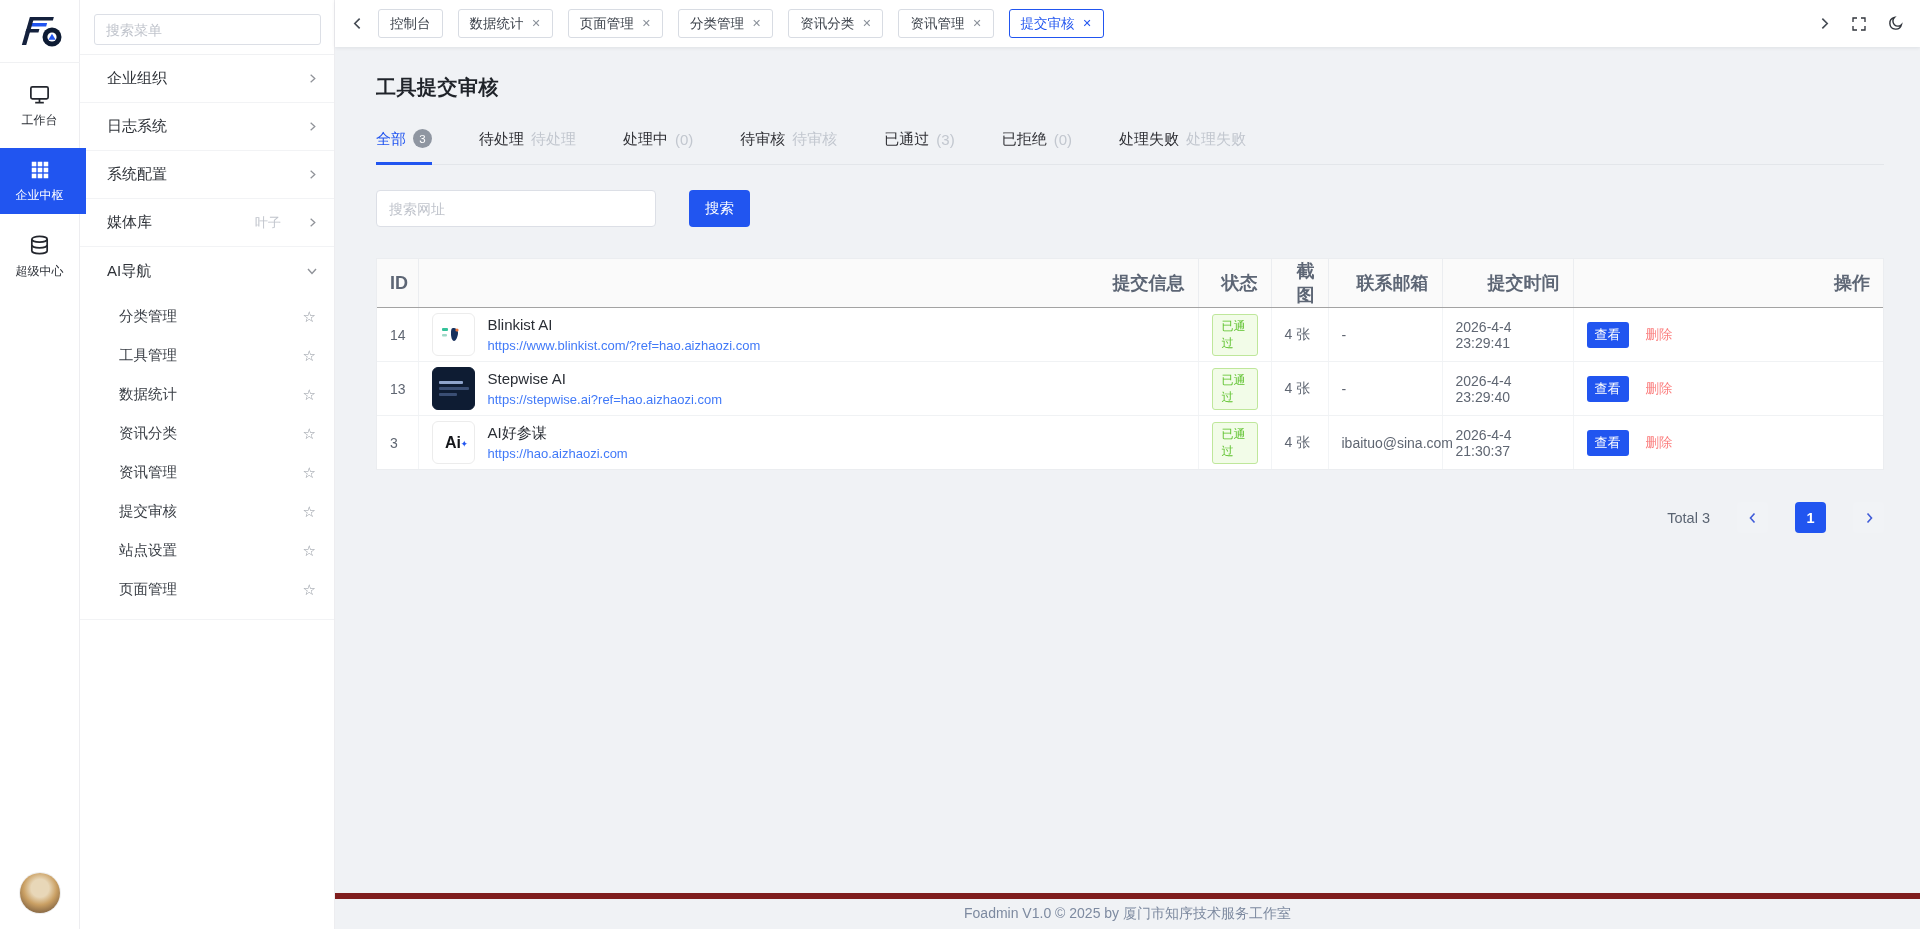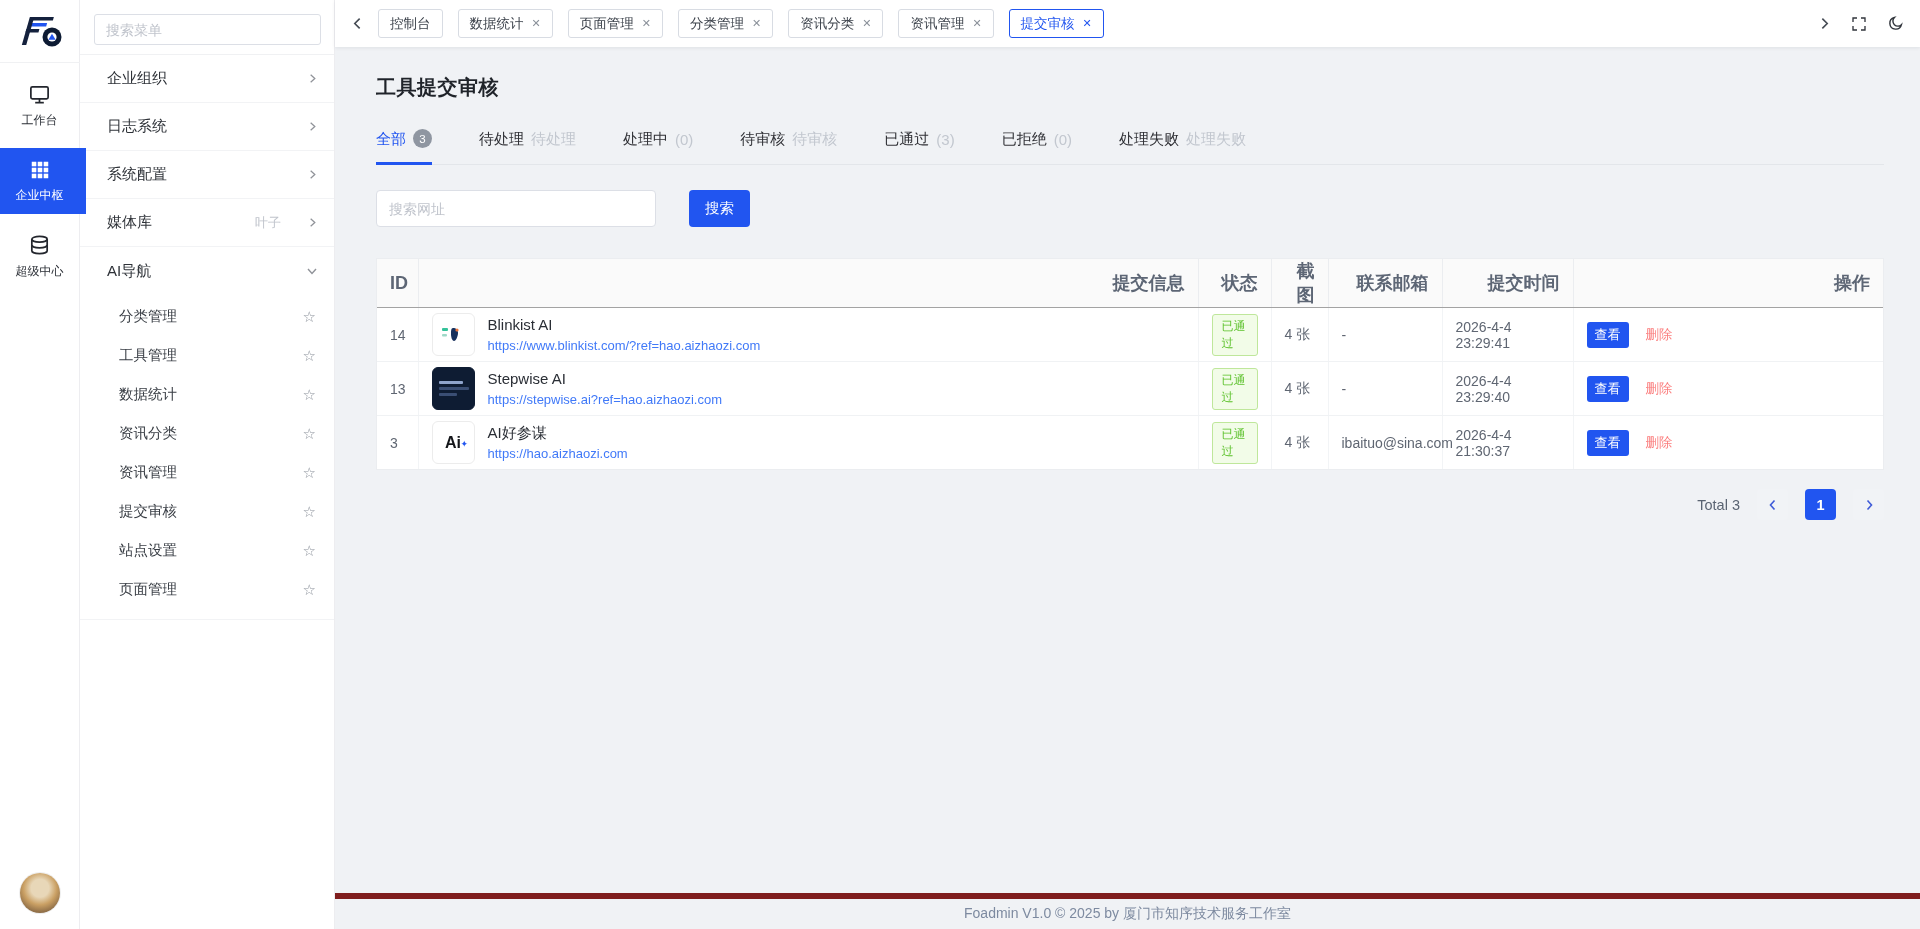--- a/index.html
+++ b/index.html
@@ -85,21 +85,21 @@
   .thumb.dark i.b1{width:24px; background:#8fa4cc;} .thumb.dark i.b2{width:30px;} .thumb.dark i.b3{width:18px;}
   .ai-logo { font-size:16px; font-weight:900; color:#14161a; font-style:normal; position:relative; }
   .ai-logo .spark { color:#2155f0; font-size:9px; position:absolute; top:-4px; right:-7px; }
   .info-name { font-size:15px; color:#2a2e35; line-height:1.2; }
   .info-url { font-size:13px; color:#4079f8; margin-top:4px; cursor:pointer; }
   .badge-pass { display:inline-block; padding:3px 9px; font-size:12px; border-radius:3px; background:#f2fce8; border:1px solid #bfe79b; color:#5ec22e; }
   .op-view { display:inline-block; background:#2155f0; color:#fff; font-size:13px; padding:4px 8px; border-radius:3px; border:none; cursor:pointer; font-family:inherit; }
   .op-del { color:#fb7d7d; font-size:13.5px; margin-left:13px; cursor:pointer; }
 
   
-  .pager { margin-top:19px; display:flex; align-items:center; justify-content:flex-end; gap:17px; }
+  .pager { margin-top:32px; display:flex; align-items:center; justify-content:flex-end; gap:27px; }
   .pg-total { font-size:14.5px; color:#5a6472; }
   .pg-btn { width:31px; height:31px; border-radius:4px; background:#f1f3f6; display:flex; align-items:center; justify-content:center; cursor:pointer; }
   .pg-cur { width:31px; height:31px; border-radius:4px; background:#2155f0; color:#fff; font-size:14.5px; font-weight:600; display:flex; align-items:center; justify-content:center; cursor:pointer; }
 
   
   .footer { height:36px; flex:none; border-top:6px solid #7f1d1d; display:flex; align-items:center; justify-content:center; font-size:14px; color:#7d8aa0; }
 </style>
 </head>
 <body>
 

